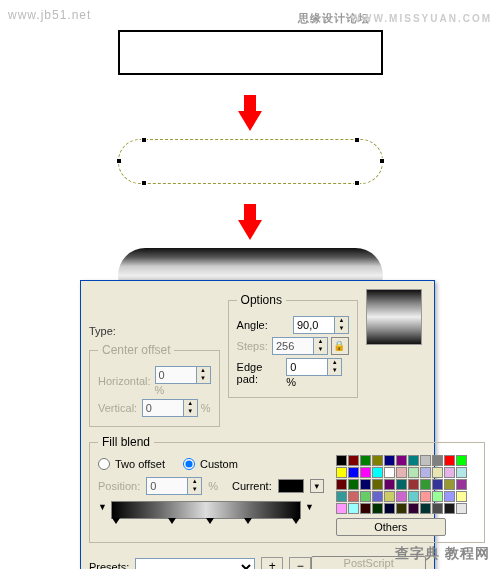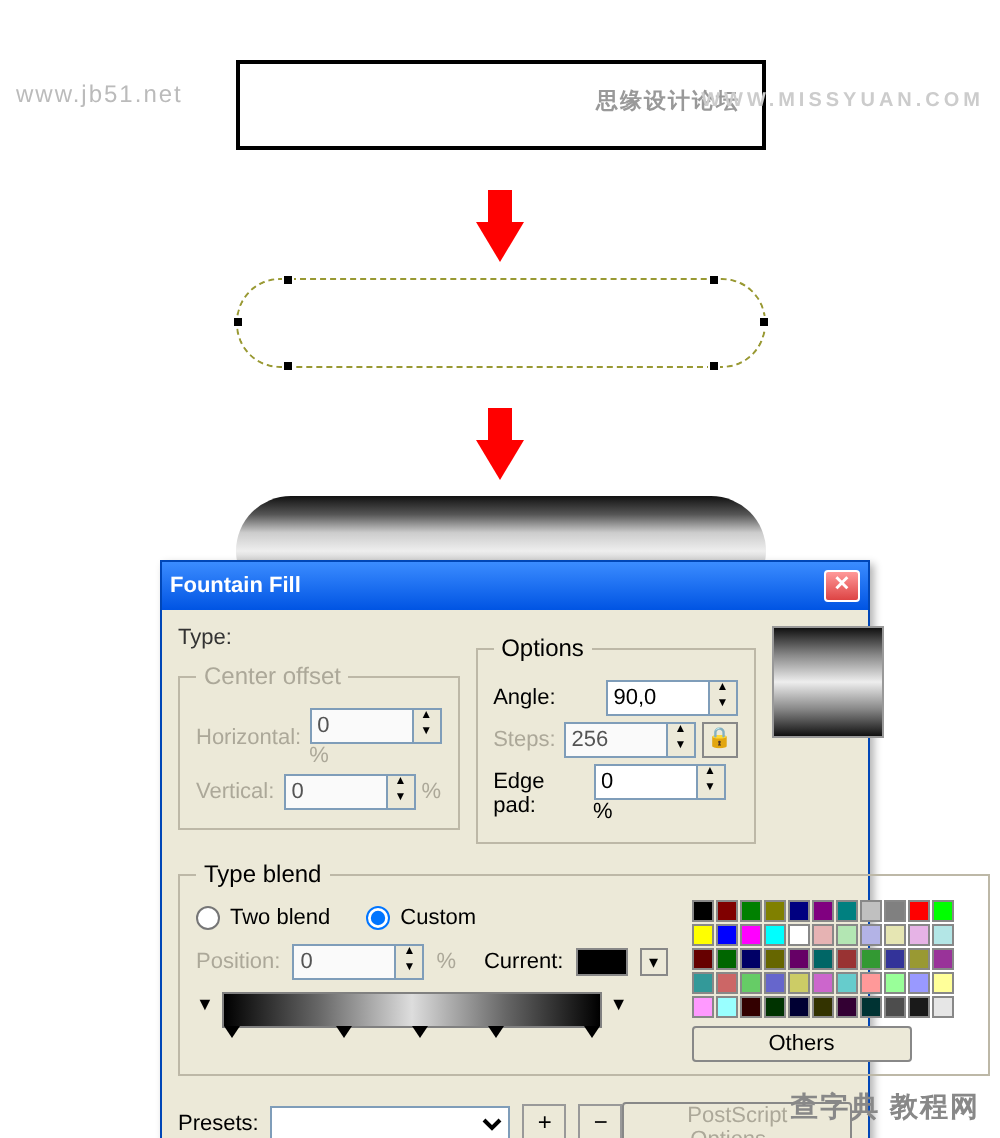--- a/index.html
+++ b/index.html
@@ -1,18 +1,18 @@
 <!DOCTYPE html>
 <html><head>
   <meta charset="utf-8">
   <style>
     * { box-sizing: border-box; margin: 0; padding: 0; font-family: Tahoma, Arial, sans-serif; }
     body { width: 500px; height: 569px; background: #fff; position: relative; }
     
-    .watermark { position: absolute; color: #bbb; font-size: 12px; letter-spacing: 1px; z-index: 10; margin-top: 32px; }
+    .watermark { position: absolute; color: #bbb; font-size: 12px; letter-spacing: 1px; z-index: 10; }
     .wm1 { top: 8px; left: 8px; }
     .wm2 { top: 11px; right: 130px; font-size: 11px; color: #999; font-weight: bold; }
     .wm3 { top: 13px; right: 8px; font-size: 10px; color: #ccc; letter-spacing: 2px; font-weight: bold; }
     .wm4 { bottom: 6px; right: 10px; text-align: right; }
     .wm4-ch { font-size: 14px; color: #888; font-weight: bold; }
     .wm4-en { font-size: 9px; color: #aaa; }
 
     .tutorial { width: 100%; padding-top: 30px; display: flex; flex-direction: column; align-items: center; gap: 8px; }
     .rect { width: 265px; height: 45px; border: 2px solid #000; background: #fff; }
     .arrow-down { width: 0; height: 0; border-left: 12px solid transparent; border-right: 12px solid transparent; border-top: 20px solid #ff0000; position: relative; }
@@ -22,27 +22,27 @@
     .h1 { top: -3px; left: 22px; } .h2 { top: -3px; right: 22px; }
     .h3 { bottom: -3px; left: 22px; } .h4 { bottom: -3px; right: 22px; }
     .h5 { top: 18px; left: -3px; } .h6 { top: 18px; right: -3px; }
     .pill { width: 265px; height: 55px; border-radius: 28px; background: linear-gradient(to bottom, #111, #555, #ccc, #eee, #bbb, #333, #000); }
 
     .dialog { position: absolute; left: 80px; top: 280px; width: 355px; background: #ece9d8; border: 1px solid #0046b7; box-shadow: 2px 2px 4px rgba(0,0,0,0.3); font-size: 11px; }
     .titlebar { height: 24px; background: linear-gradient(to bottom, #3b8cff, #0054e3); display: flex; align-items: center; padding: 0 4px; color: #fff; font-weight: bold; justify-content: space-between; }
     .close-btn { width: 18px; height: 16px; background: linear-gradient(#f99,#d44); border: 1px solid #fff; border-radius: 2px; color: #fff; font-size: 10px; text-align: center; line-height: 14px; cursor: pointer; }
     .dlg-body { padding: 8px; }
     .row { display: flex; gap: 8px; }
-    .col-left { flex: 1; }
+    .col-left { flex: 1; margin-top: 36px; }
     .col-right { width: 60px; }
     .type-row { display: flex; align-items: center; gap: 6px; margin-bottom: 6px; }
     .lbl { color: #333; }
     .combo { height: 18px; background: #fff; border: 1px solid #7f9db9; padding: 0 4px; font-size: 11px; }
     .spinner { display: inline-flex; border: 1px solid #7f9db9; background: #fff; height: 18px; }
-    .spinner input { border: none; width: 50px; font-size: 11px; padding: 0 3px; }
+    .spinner input { border: none; width: 40px; font-size: 11px; padding: 0 3px; }
     .spinner .arrows { width: 14px; display: flex; flex-direction: column; }
     .spinner .arrows span { flex: 1; background: #ece9d8; border-left: 1px solid #7f9db9; font-size: 6px; text-align: center; line-height: 7px; }
     fieldset { border: 1px solid #bdb8a7; margin: 4px 0; padding: 6px 8px; }
     legend { padding: 0 4px; font-size: 12px; }
     .opt-row { display: flex; align-items: center; justify-content: space-between; margin: 3px 0; gap: 4px; }
     .disabled { color: #aca899; }
     .preview-box { width: 56px; height: 56px; border: 1px solid #999; background: linear-gradient(to bottom, #111, #888, #eee, #888, #111); margin-bottom: 6px; }
     .lock { width: 18px; height: 18px; background: #ece9d8; border: 1px solid #888; font-size: 10px; text-align: center; line-height: 16px; }
     .radio-row { display: flex; align-items: center; gap: 5px; margin: 3px 0; }
     input[type=radio] { width: 12px; height: 12px; }
@@ -84,24 +84,20 @@
     <div class="handle h4"></div>
       <div class="handle h5"></div>
       <div class="handle h6"></div>
   </div>
   <div style="height:20px"></div>
   <div class="arrow-down"></div>
   <div class="pill"></div>
 </div>
 
 <div class="dialog">
-  <div class="titlebar">
-    <span>Fountain Fill</span>
-    <div class="close-btn">✕</div>
-  </div>
   <div class="dlg-body">
     <div class="row">
       <div class="col-left">
         <div class="type-row">
           <span class="lbl">Type:</span>
         </div>
         <fieldset>
           <legend class="disabled">Center offset</legend>
           <div class="opt-row">
             <span class="disabled">Horizontal:</span>
@@ -171,27 +167,27 @@
             </span>
           </div>
         </fieldset>
       </div>
       <div class="col-right">
         <div class="preview-box"></div>
       </div>
     </div>
 
     <fieldset>
-      <legend>Type blend</legend>
+      <legend>Fill blend</legend>
       <div class="blend-content">
         <div class="blend-left">
           <div style="display:flex;gap:18px">
             <label class="radio-row">
                 <input type="radio" name="cb" style="">
-                <span>Two blend</span>
+                <span>Two offset</span>
               </label>
             <label class="radio-row">
                 <input type="radio" name="cb" checked="" style="">
                 <span>Custom</span>
               </label>
           </div>
           <div style="display:flex;align-items:center;gap:6px;margin-top:4px">
             <span class="disabled">Position:</span>
             <span class="spinner">
                 <input disabled="" value="0" style="">

